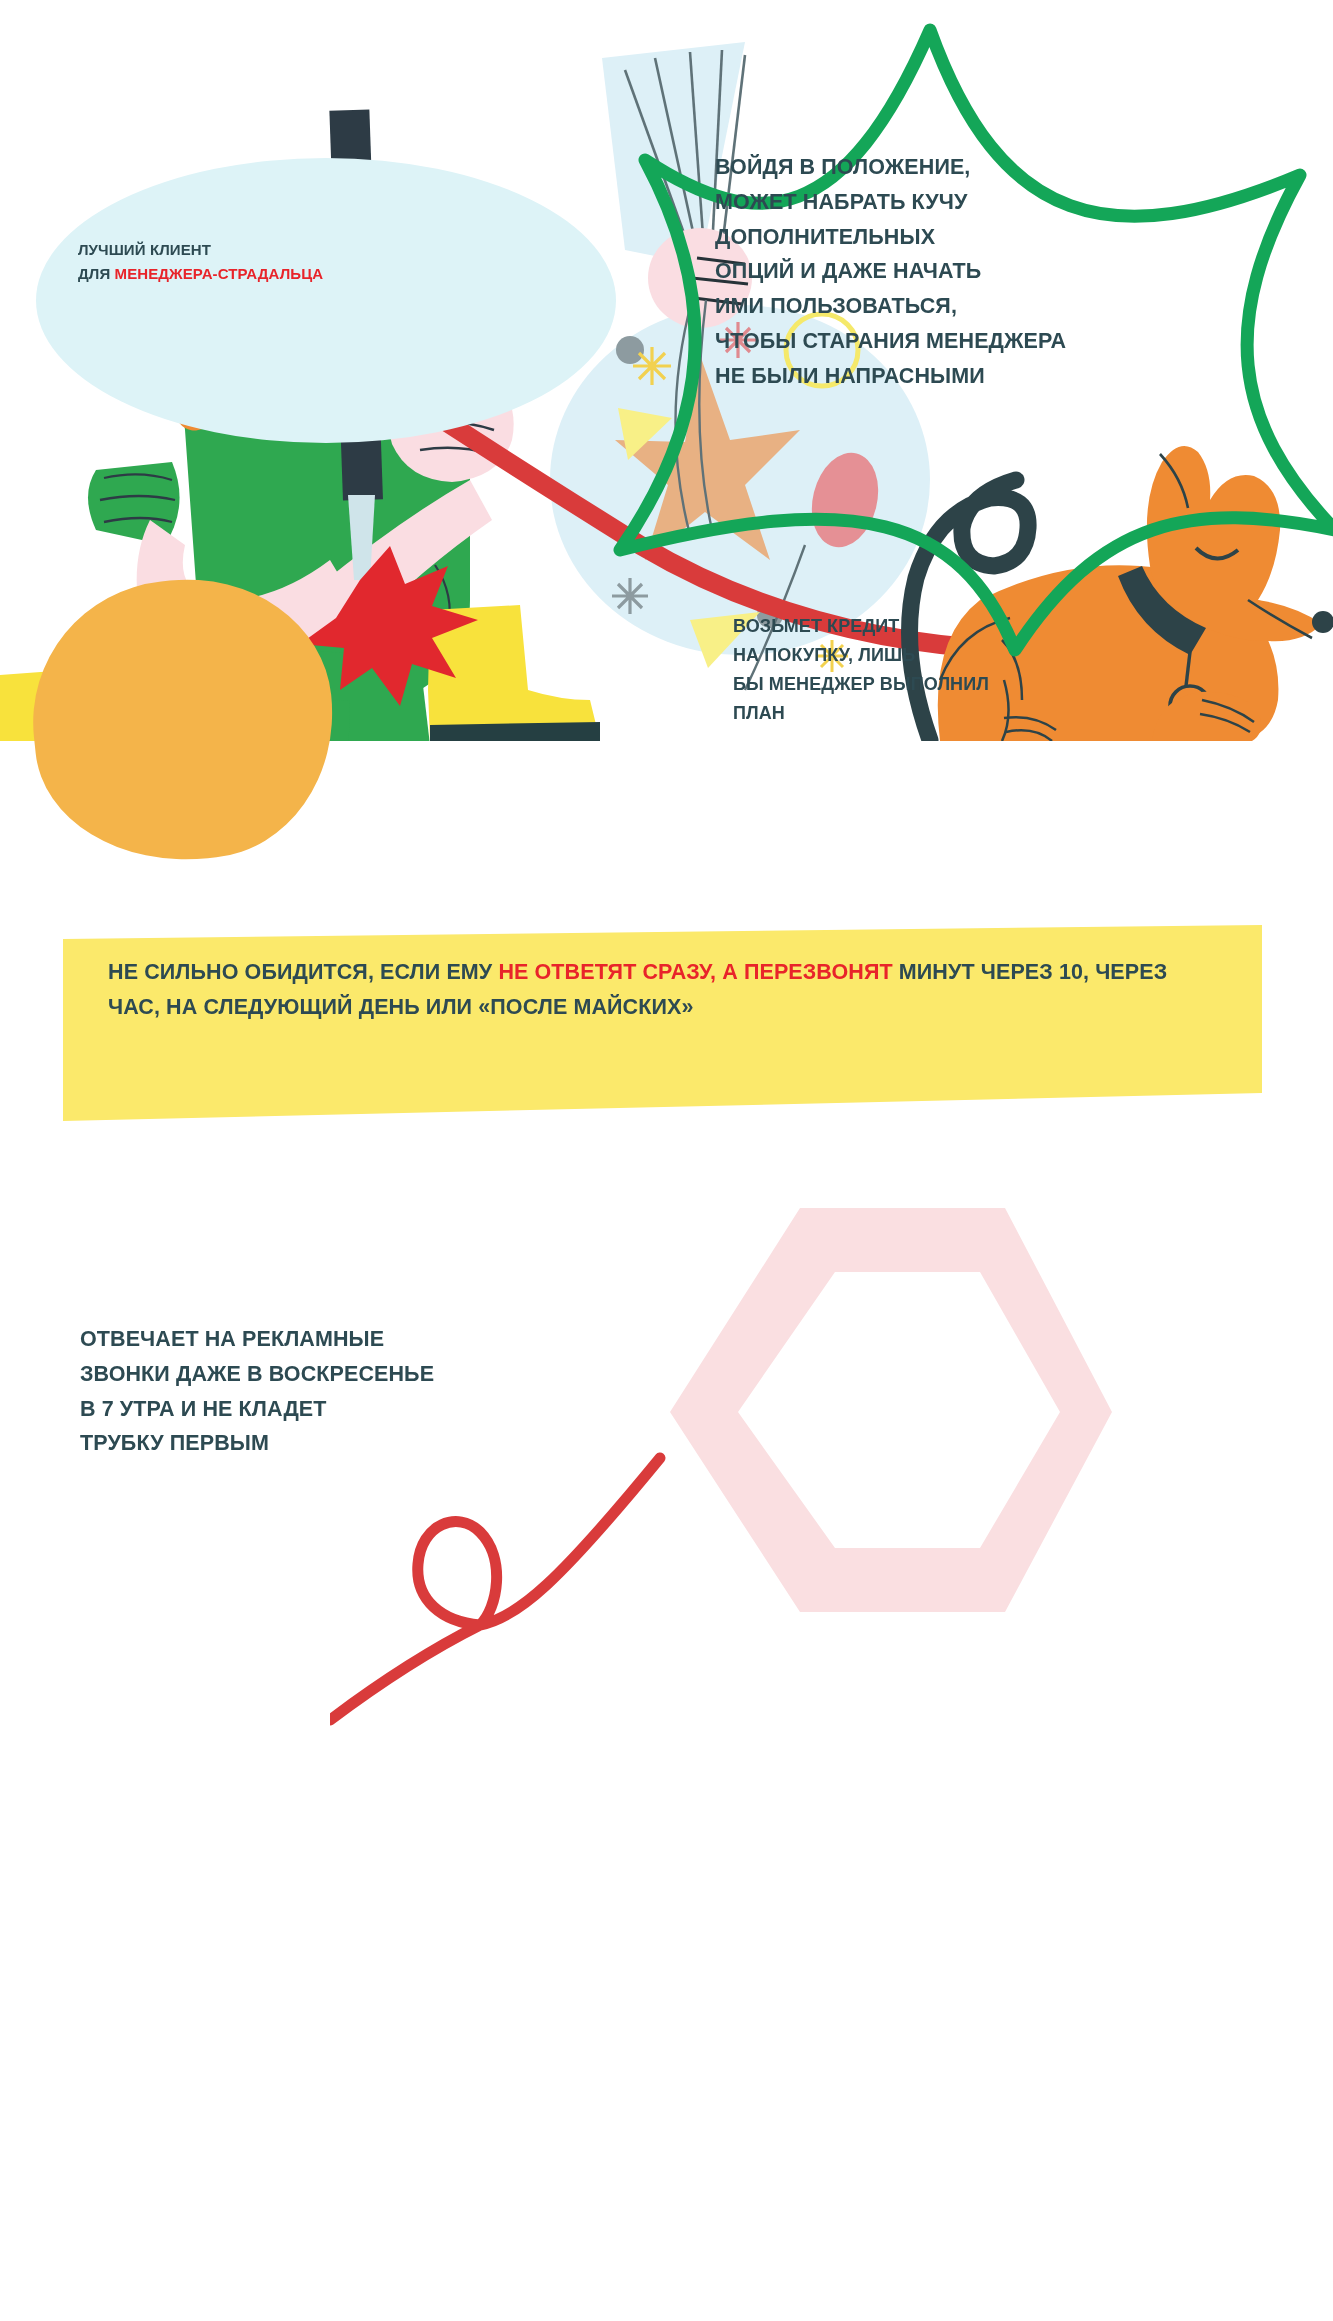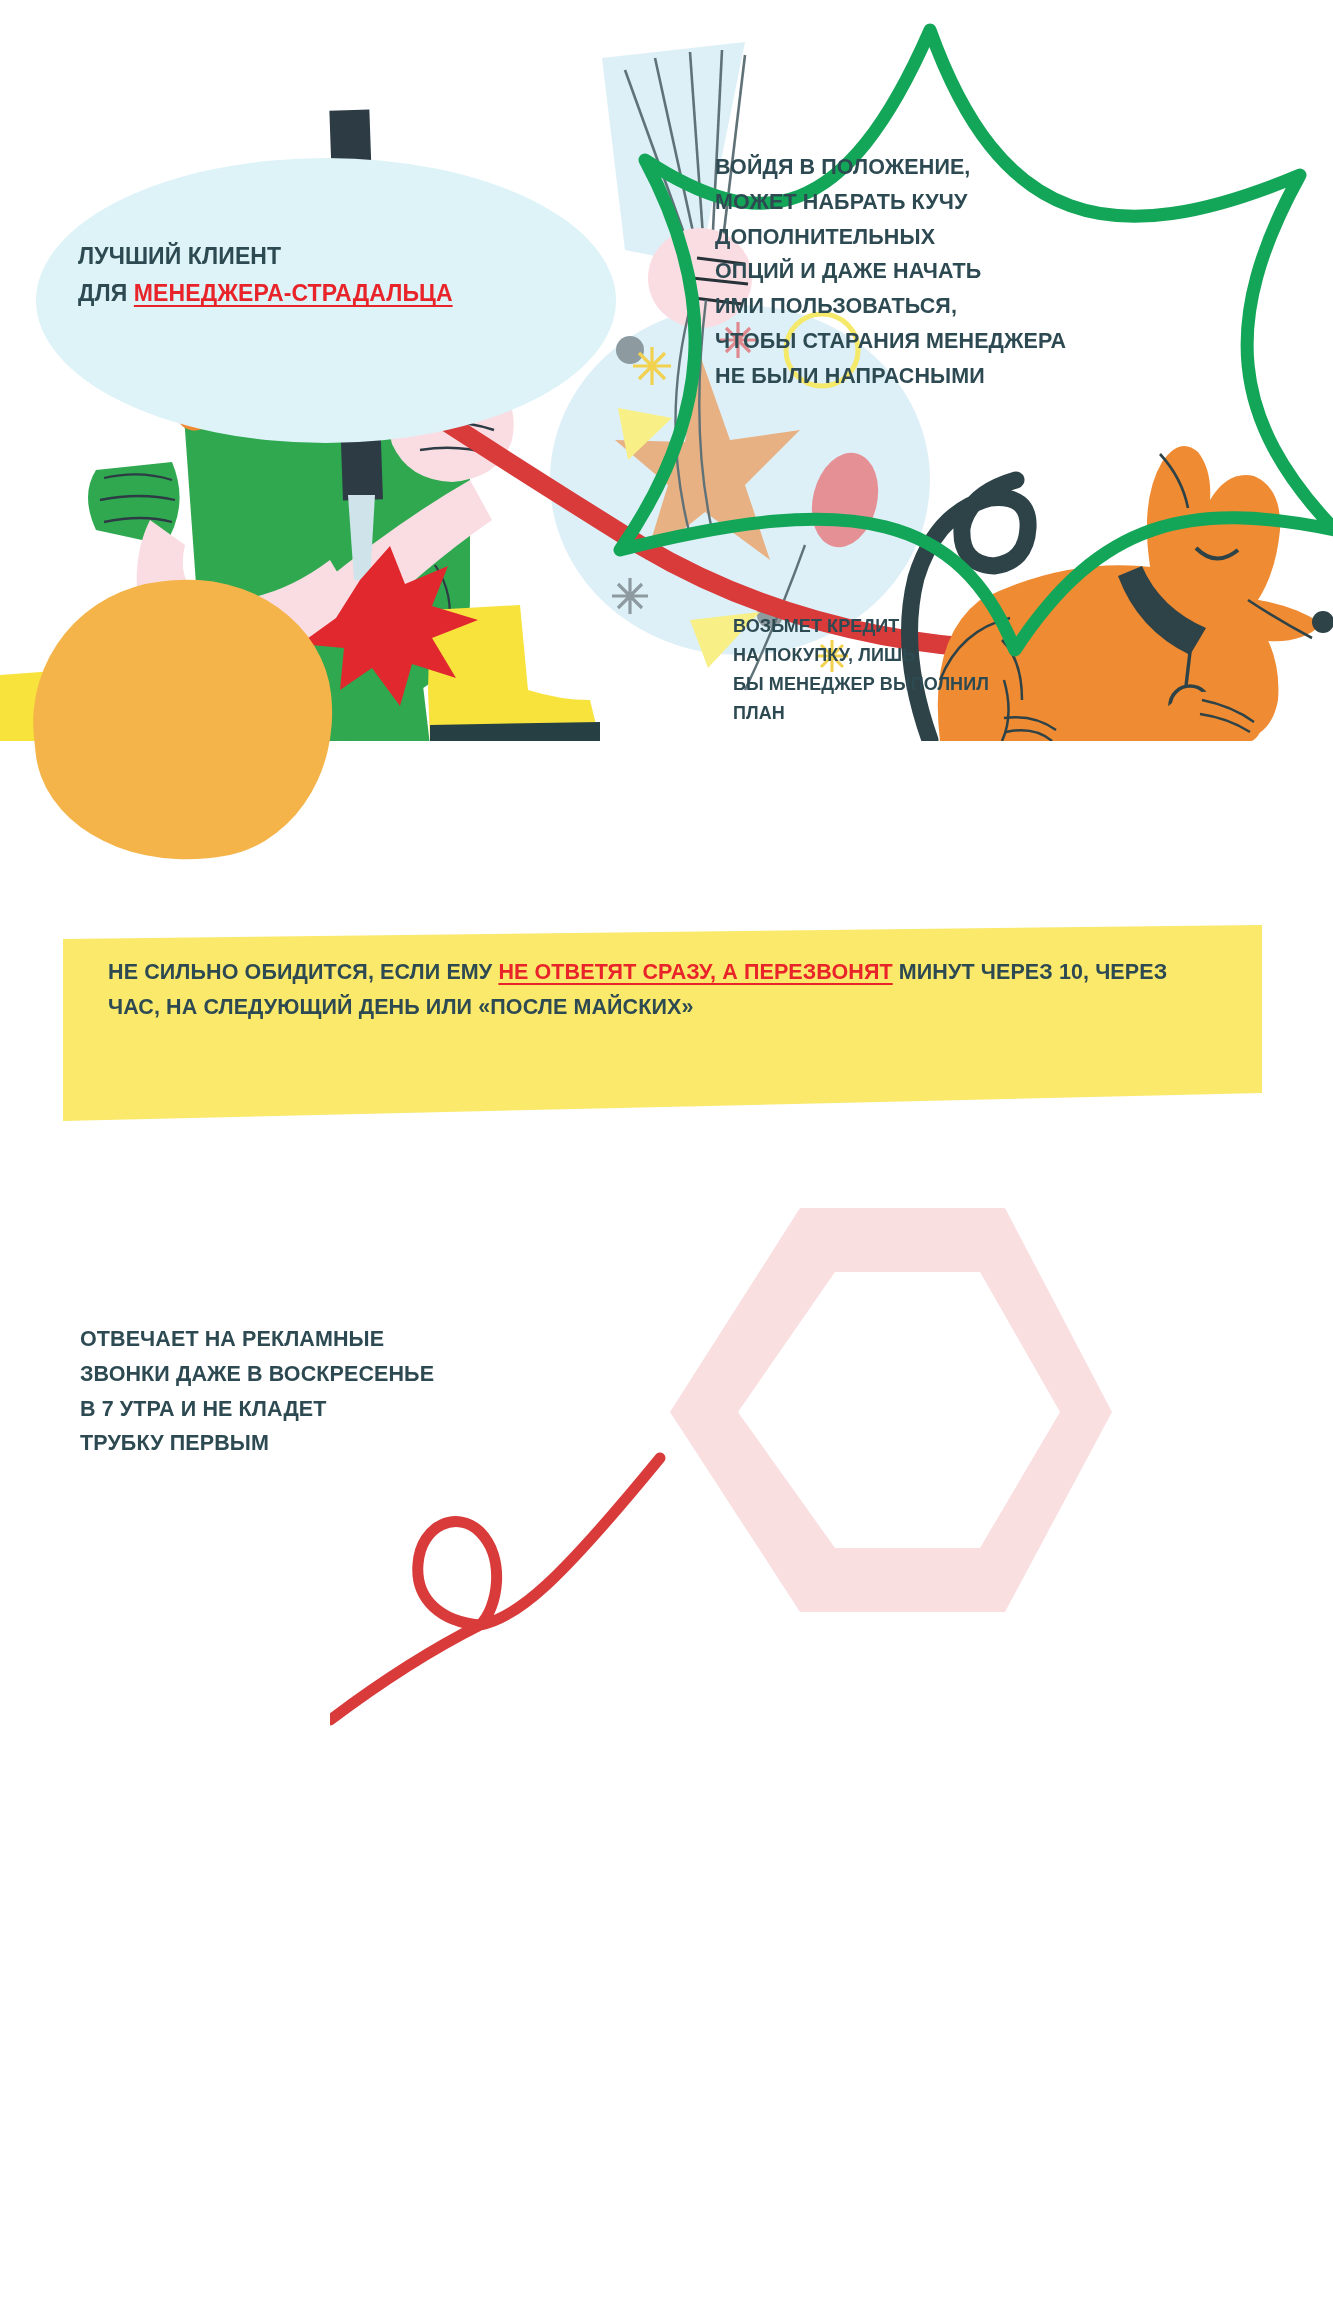--- a/index.html
+++ b/index.html
@@ -25,21 +25,20 @@
     font-family: "Liberation Sans", sans-serif;
     font-weight: 700;
     text-transform: uppercase;
     letter-spacing: 0.1px;
     line-height: 1.62;
     white-space: pre-line;
     z-index: 5;
   }
   .hl {
     color: #e8242a;
-    text-decoration: underline;
     text-decoration-thickness: 2px;
     text-underline-offset: 4px;
   }
 
   
   .shape { position: absolute; z-index: 1; }
 
   #blue-ellipse {
     left: 36px;  top: 158px;
     width: 580px; height: 285px;
@@ -62,21 +61,21 @@
     width: 1333px; height: 210px;
   }
 
   #pink-hex { left: 660px; top: 1200px; width: 460px; height: 420px; }
 
   #red-swirl { left: 330px; top: 1440px; width: 360px; height: 290px; }
 
   #illustration { left: 0px; top: 1580px; width: 1333px; height: 741px; z-index: 2; }
 
   
-  #t-best      { left: 78px;  top: 238px;  width: 520px; font-size: 23px; }
+  #t-best      { left: 78px;  top: 238px;  width: 520px; font-size: 15px; }
   #t-green     { left: 715px; top: 150px;  width: 570px; font-size: 21.5px; }
   #t-orange    { left: 76px;  top: 604px;  width: 560px; font-size: 21.5px; }
   #t-credit    { left: 733px; top: 612px;  width: 480px; font-size: 18px; }
   #t-yellow    { left: 108px; top: 955px;  width: 1110px; font-size: 21.5px; }
   #t-ads       { left: 80px;  top: 1322px; width: 540px; font-size: 21.5px; }
   #t-hex       { left: 733px; top: 1322px; width: 560px; font-size: 21.5px; }
 </style>
 </head>
 <body>
 

